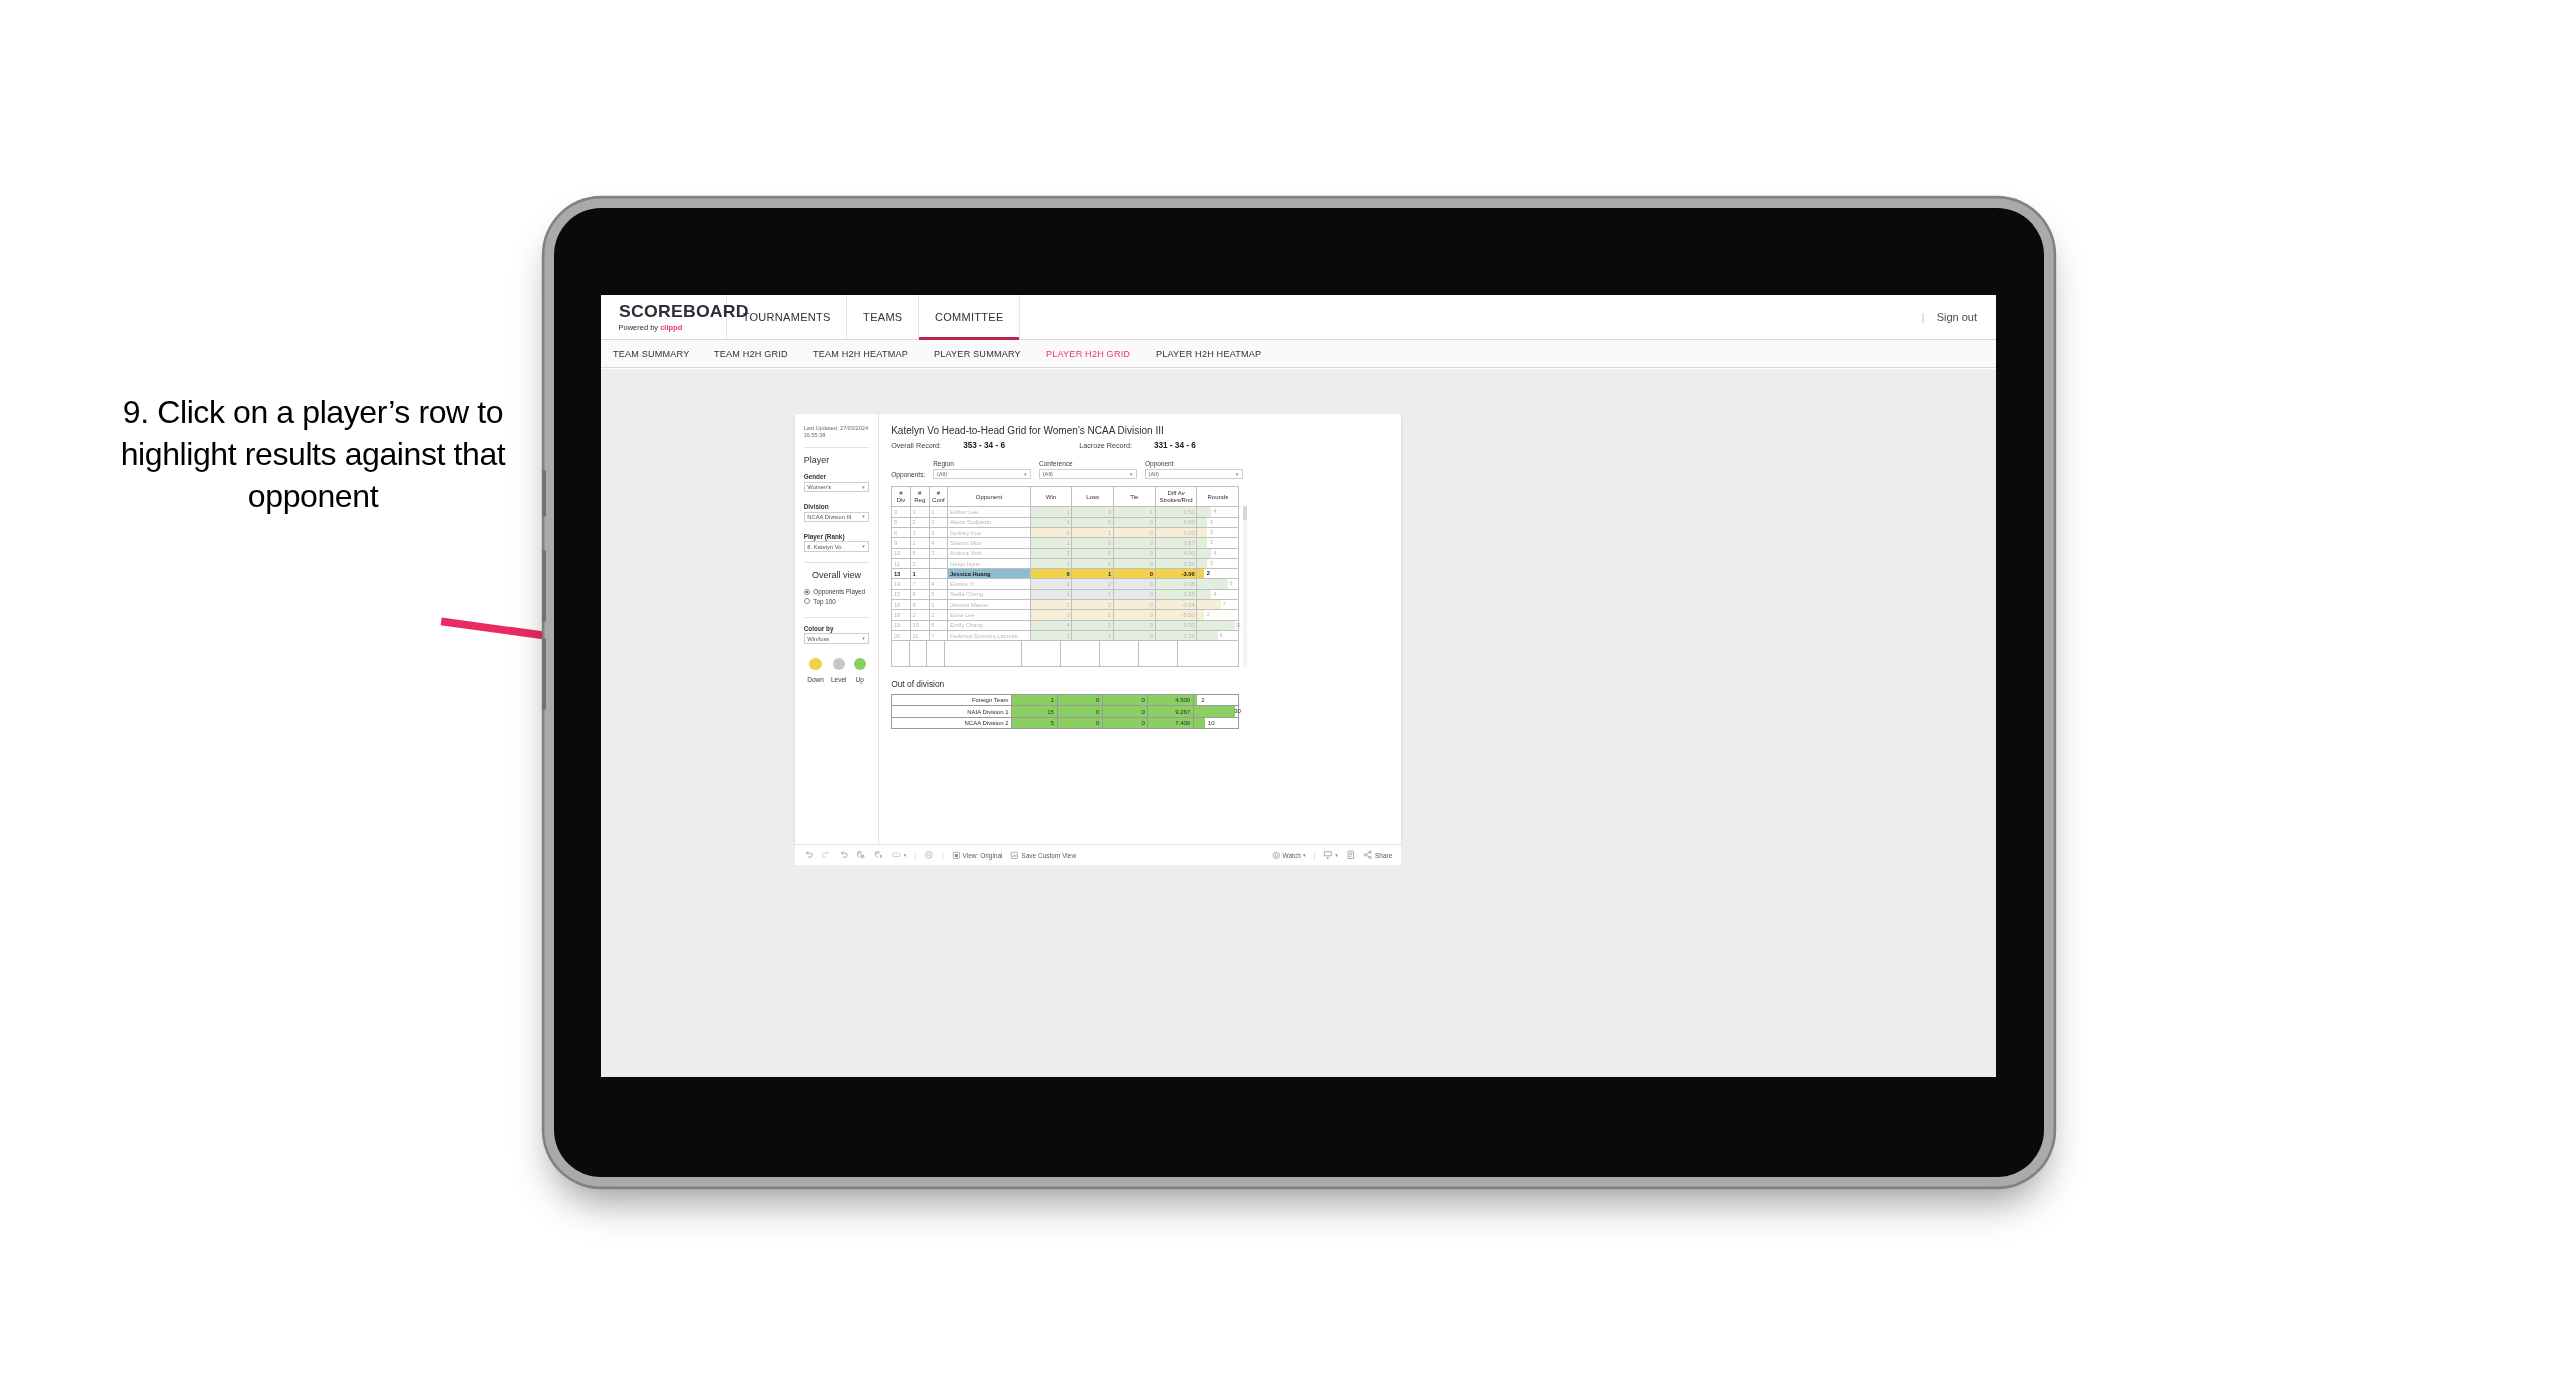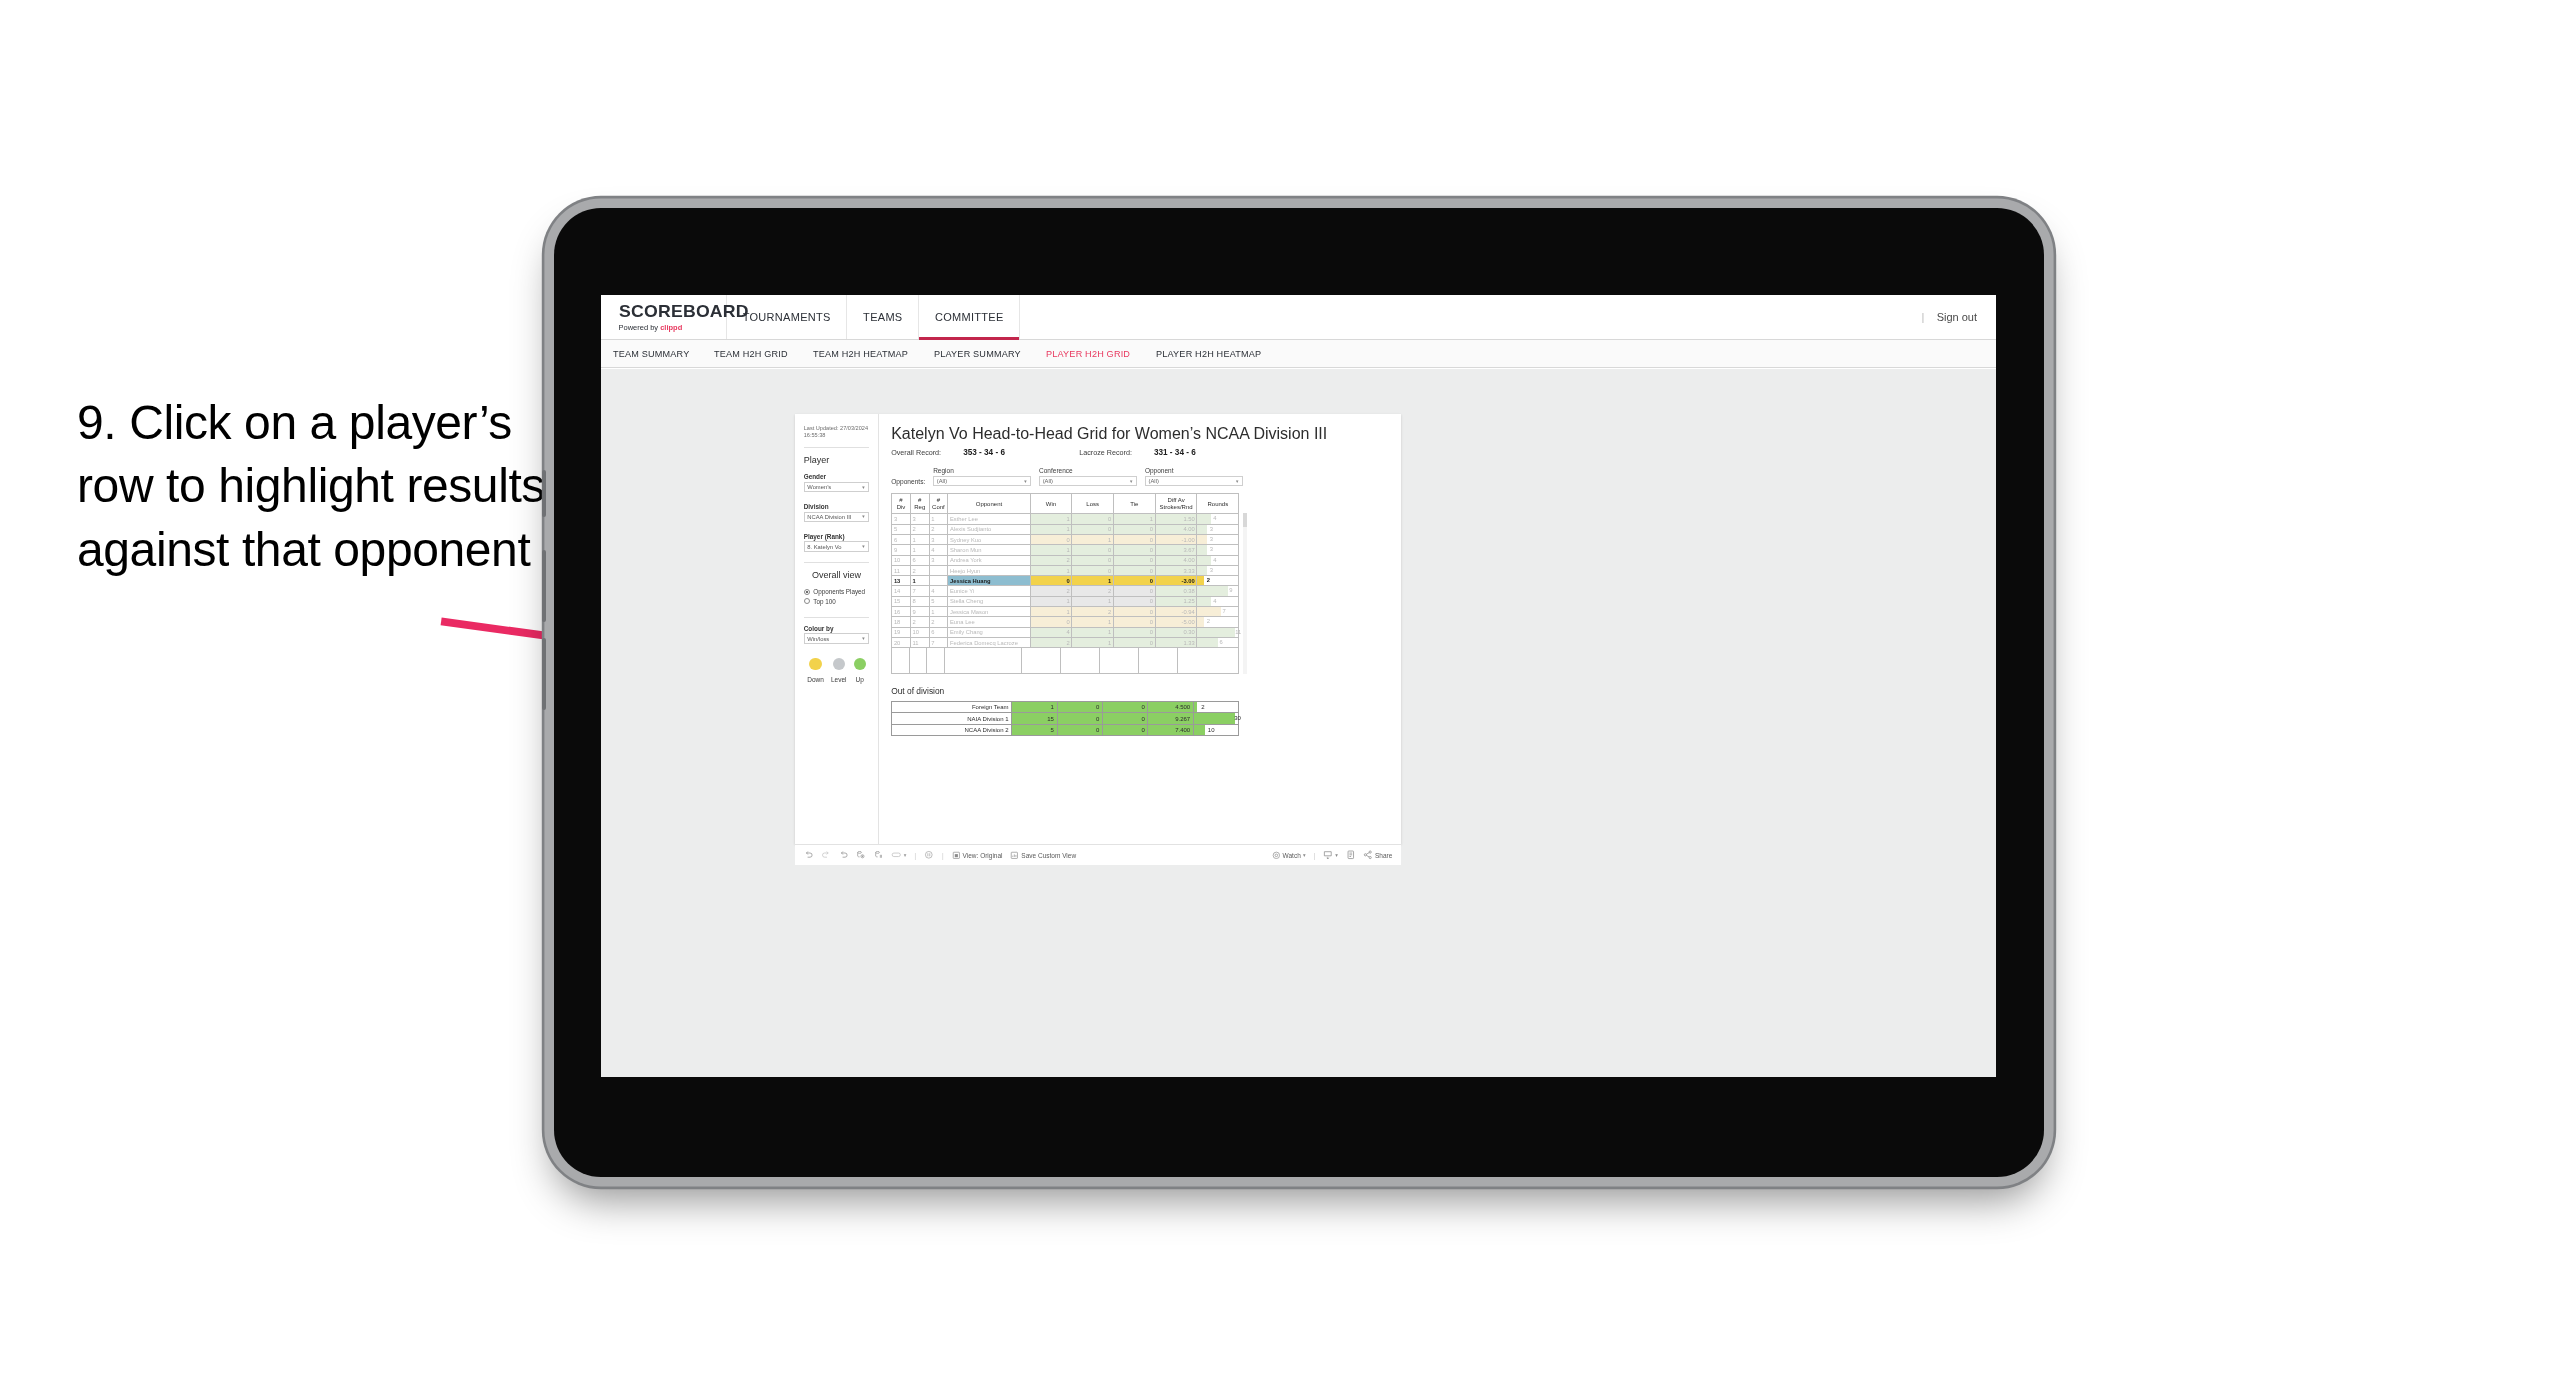--- a/index.html
+++ b/index.html
@@ -8,25 +8,26 @@
     background: #ffffff;
     font-family: "Liberation Sans", sans-serif;
     overflow: hidden;
   }
 
   
   #caption {
     position: absolute;
     left: 77px; top: 391px;
     width: 472px;
-    font-size: 48px;
+    font-size: 32px;
     line-height: 1.32;
     color: #000000;
     font-family: "Liberation Sans", sans-serif;
     letter-spacing: -0.4px;
+    text-align: center;
   }
 
   
   #arrow { position: absolute; left: 437px; top: 611px; width: 681px; height: 122px; pointer-events: none; }
 
   
   #device {
     position: absolute;
     left: 554px; top: 208px;
     width: 1490px; height: 969px;
@@ -145,21 +146,21 @@
     content: ""; position: absolute; left: 1.2px; top: 1.2px; width: 2.3px; height: 2.3px;
     border-radius: 50%; background: #3b3b3b;
   }
   #legend { display: flex; justify-content: space-around; margin-top: 14px; }
   .legend-item { text-align: center; }
   .legend-dot { width: 12.2px; height: 12.2px; border-radius: 50%; margin: 0 auto 6.1px auto; }
   .legend-label { font-size: 6.5px; color: #3b3b3b; }
 
   
   #main { flex: 1; padding: 10.5px 12.2px 0 12.2px; position: relative; min-width: 0; }
-  #viz-title { font-size: 16px; color: #2d2d2d; margin-bottom: 5.2px; }
+  #viz-title { font-size: 10px; color: #2d2d2d; margin-bottom: 5.2px; }
   #records { display: flex; font-size: 7.2px; color: #3b3b3b; margin-bottom: 10.5px; }
   #records .rec { width: 188px; }
   #records .rec b { font-size: 8.2px; color: #1d1d1d; margin-left: 20px; }
 
   #filters { display: flex; align-items: flex-end; gap: 7.9px; margin-bottom: 7px; }
   #filters .flabel { font-size: 6.6px; color: #3b3b3b; padding-bottom: 1.7px; }
   .filt { width: 98px; }
   .filt .fl { font-size: 6.5px; color: #3b3b3b; margin-bottom: 1.7px; }
   .filt .fbox {
     height: 10.5px; border: 0.9px solid #cfcfcf; background: #fff;

